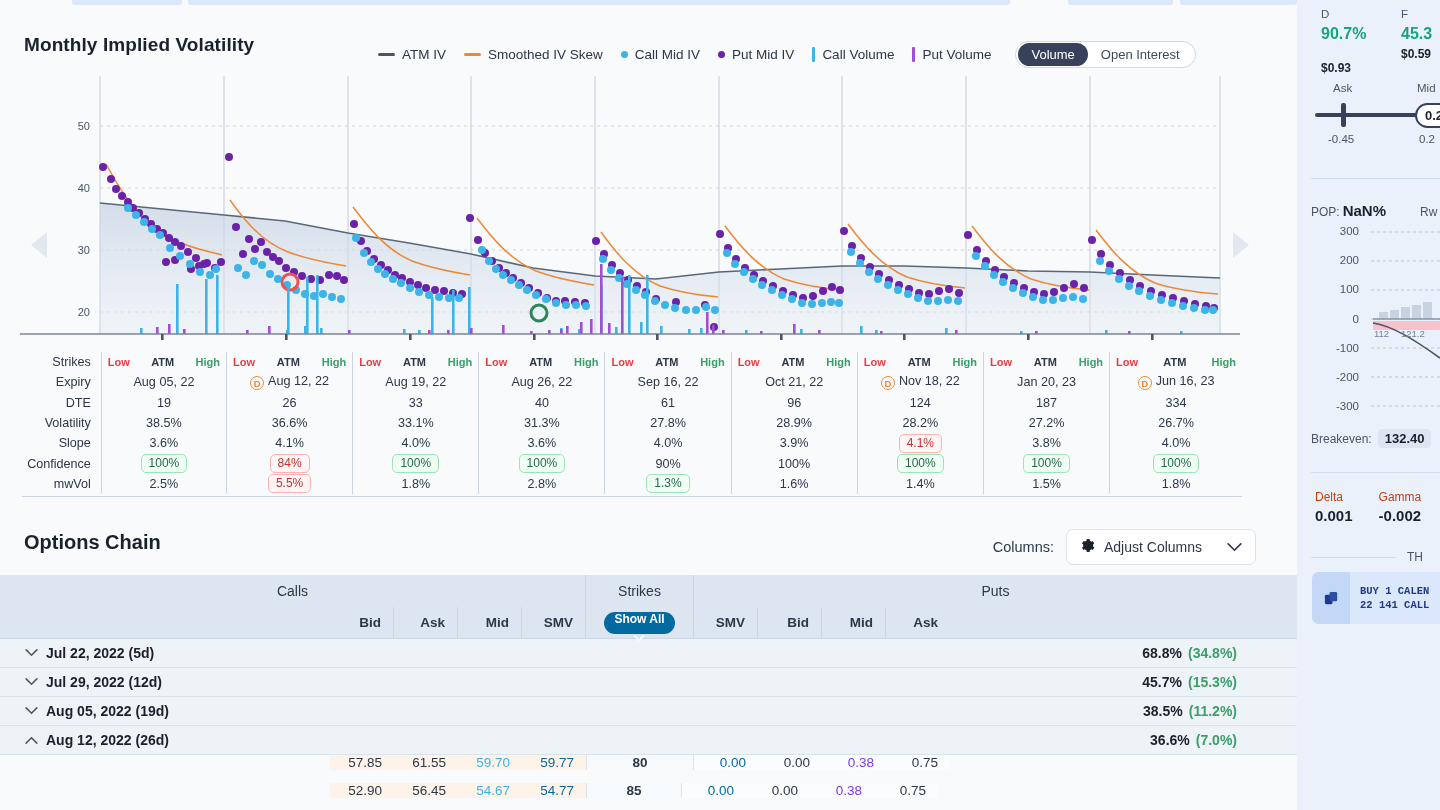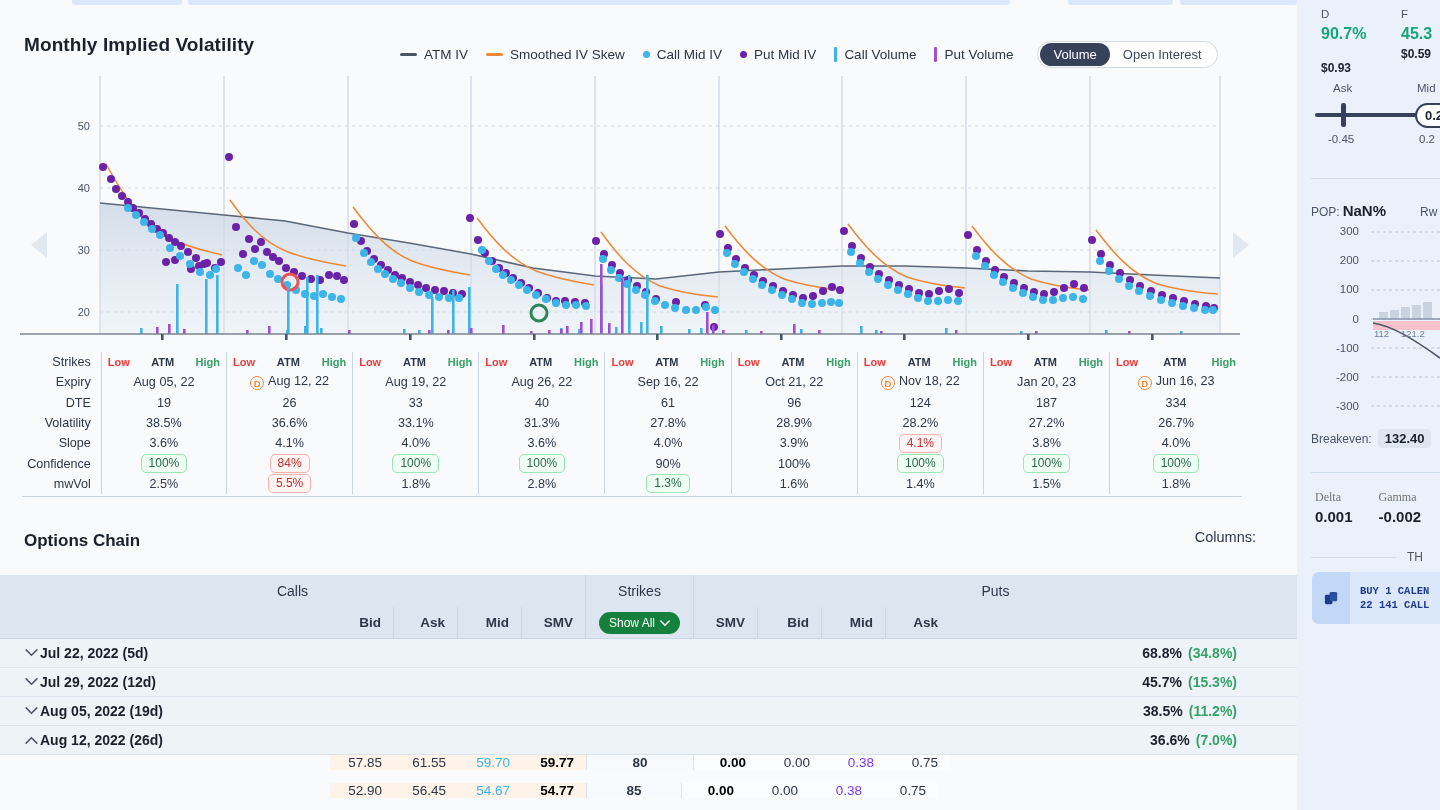--- a/index.html
+++ b/index.html
@@ -13,21 +13,21 @@
   
   #main { width: 1297px; height: 810px; position: relative; background: #f8fafb; }
 
   .top-strip { position:absolute; top:0; left:0; width:1297px; height:5px; }
   .top-strip .seg { position:absolute; top:0; height:5px; background:#dbe7fb; border-radius:0 0 3px 3px; }
 
   
   #chart-card { position:absolute; top:14px; left:0; width:1297px; height:480px; background:#f8fafb; }
   #chart-title { position:absolute; left:24px; top:20px; font-size:19px; font-weight:600; color:#1a202c; letter-spacing:.1px; }
 
-  #legend { position:absolute; left:400px; top:27px; display:flex; align-items:center; gap:0; height:26px; }
+  #legend { position:absolute; left:378px; top:27px; display:flex; align-items:center; gap:0; height:26px; }
   .lg { display:flex; align-items:center; gap:7px; margin-right:18px; font-size:13.5px; color:#2d3748; white-space:nowrap; }
   .lg .dash { width:17px; height:3px; border-radius:2px; }
   .lg .dot { width:7px; height:7px; border-radius:50%; }
   .lg .vbar { width:3px; height:15px; border-radius:1px; }
 
   .toggle { display:flex; align-items:center; border:1px solid #cfd8e3; background:#fff;
             border-radius:15px; height:27px; padding:2px; margin-left:6px; }
   .toggle .opt { font-size:13px; padding:0 13px; height:23px; line-height:23px; border-radius:12px; color:#3d4a5c; white-space:nowrap; }
   .toggle .opt.on { background:#37415a; color:#fff; font-weight:400; }
 
@@ -51,69 +51,69 @@
   .dbadge { display:inline-block; width:14px; height:14px; line-height:13px; border-radius:50%;
             border:1.6px solid #ed8936; color:#ed8936; font-size:9.5px; font-weight:700; text-align:center;
             margin-right:4px; vertical-align:-2px; }
   .pill { display:inline-block; padding:1px 7px; border-radius:5px; font-size:12px; line-height:15px; }
   .pill.green { border:1px solid #9ae6b4; background:#f0fff4; color:#276749; }
   .pill.red { border:1px solid #feb2b2; background:#fff5f5; color:#c53030; }
   #exp-bottomline { position:absolute; left:22px; top:482px; width:1220px; height:1px; background:#cbd5e0; }
 
   
   #oc-head { position:absolute; top:520px; left:0; width:1297px; height:55px; background:#f8fafb; }
-  #oc-title { position:absolute; left:24px; top:11px; font-size:17px; font-weight:600; color:#1a202c; }
+  #oc-title { position:absolute; left:24px; top:11px; font-size:20px; font-weight:600; color:#1a202c; }
   #oc-colwrap { position:absolute; right:41px; top:9px; display:flex; align-items:center; gap:12px; }
   #oc-collabel { font-size:14.5px; color:#2d3748; }
   #adjust-btn { display:flex; align-items:center; gap:9px; border:1px solid #dde3ea; background:#fff;
                 border-radius:7px; height:36px; padding:0 13px; font-size:14px; color:#2d3748; min-width:190px; }
   #adjust-btn .chev { margin-left:auto; }
 
   #oc-table { position:absolute; top:575px; left:0; width:1297px; font-size:13.5px; }
   .grp-row { display:flex; height:32px; background:#dde6f0; align-items:stretch; }
   .grp-row .cell { display:flex; align-items:center; justify-content:center; font-size:14px; color:#2d3748; border-right:1px solid #c9d6e4;}
   .sub-row { display:flex; height:32px; background:#dde6f0; align-items:stretch; border-bottom:1px solid #c9d6e4;}
   .sub-row .cell { display:flex; align-items:center; justify-content:flex-end; padding-right:12px;
                    font-size:13.5px; font-weight:600; color:#2d3748; border-right:1px solid #c9d6e4;}
   .sub-row .cell.c { justify-content:center; padding:0; }
-  .showall { background:#15803d; color:#fff; border-radius:12px; height:22px; padding:0 10px;
-             font-size:12px; display:flex; align-items:center; gap:5px; font-weight:400;}
+  .showall { background:#0369a1; color:#fff; border-radius:12px; height:22px; padding:0 10px;
+             font-size:12px; display:flex; align-items:center; gap:5px; font-weight:700;flex-direction:column;}
 
   .exp-row { display:flex; height:29px; align-items:center; background:#eef3f8; border-bottom:1px solid #dbe3ec; }
   .exp-row .chev { width:18px; text-align:center; color:#4a5568; font-size:12px; margin-left:22px; }
-  .exp-row .lbl { font-size:14px; font-weight:600; color:#1a202c; margin-left:0; }
+  .exp-row .lbl { font-size:14px; font-weight:600; color:#1a202c; margin-left:6px; }
   .exp-row .vals { margin-left:auto; margin-right:60px; font-size:14px; font-weight:700; color:#1a202c; }
   .exp-row .vals .chg { color:#38a169; font-weight:600; margin-left:6px; }
 
   .data-row { display:flex; height:28px; align-items:flex-start; font-size:13.5px; }
   .data-row .cell { display:flex; align-items:center; justify-content:flex-end; padding-right:12px; }
   .calls-zone { background:#fdf3e9; }
   .strike-zone { background:#f7fafc; justify-content:center !important; padding-right:0 !important;
                  border-left:1px solid #dbe3ec; border-right:1px solid #dbe3ec; font-weight:600; }
   .puts-zone { background:#fbfcfe; }
   .v-blue { color:#3cb4e8; }
-  .v-orange { color:#000000;font-weight:bold; }
+  .v-orange { color:#0369a1; }
   .v-purple { color:#7c3aed; }
   .v-dark { color:#2d3748; }
 
   
   #side { width:143px; height:810px; background:#eaf1fa; position:relative; overflow:hidden; }
   .s-sep { position:absolute; left:14px; width:160px; height:1px; background:#cfdcea; }
   .s-lbl { font-size:11.5px; color:#4a5568; }
   .s-big { font-size:16px; font-weight:700; }
   .green { color:#16a57a; }
   .s-sub { font-size:12px; font-weight:700; color:#1a202c; }
   #pop { position:absolute; left:14px; top:202px; font-size:12px; color:#4a5568; white-space:nowrap; }
   #pop b { font-size:15px; color:#1a202c; margin-left:3px; }
   #pop .rw { margin-left:34px; color:#4a5568; }
   .ax-lbl { position:absolute; font-size:11.5px; color:#4a5568; text-align:right; width:44px; }
   #be { position:absolute; left:14px; top:429px; font-size:12px; color:#4a5568; display:flex; align-items:center; gap:6px; }
   #be .val { background:#dde6f0; border-radius:4px; padding:2px 7px; font-size:13px; font-weight:700; color:#1a202c; }
   #greeks { position:absolute; left:18px; top:490px; display:flex; gap:26px; }
-  #greeks .g .gl { font-size:12px; color:#737373;font-family:Liberation Serif, serif; }
+  #greeks .g .gl { font-size:12px; color:#c2410c; }
   #greeks .g .gv { font-size:15px; font-weight:700; color:#1a202c; margin-top:3px; }
   #th { position:absolute; left:110px; top:550px; font-size:12px; color:#4a5568; }
   #order { position:absolute; left:15px; top:572px; width:160px; height:52px; background:#dbe7fb;
            border-radius:7px; display:flex; align-items:center; overflow:hidden; }
   #order .ic { width:38px; height:52px; background:#c3d7f7; display:flex; align-items:center; justify-content:center; }
   #order .txt { font-family:"Liberation Mono", monospace; font-size:10.5px; color:#1e3a8a;
                 line-height:14px; padding-left:10px; font-weight:700; white-space:pre; }
 </style>
 </head>
 <body>
@@ -721,20 +721,34 @@
             </tbody>
         </table>
       </div>
       <div id="exp-bottomline"></div>
     </div>
 
     <div id="oc-head">
       <div id="oc-title">Options Chain</div>
       <div id="oc-colwrap">
         <span id="oc-collabel">Columns:</span>
+        <div id="adjust-btn">
+          <span>
+            <svg width="15" height="15" viewBox="0 0 16 16">
+                <path fill="#1a202c" d="M8 5.2a2.8 2.8 0 100 5.6 2.8 2.8 0 000-5.6zm0 4.2a1.4 1.4 0 110-2.8 1.4 1.4 0 010 2.8z"></path>
+                <path fill="#1a202c" d="M14 8c0-.4 0-.8-.1-1.1l1.3-1-1.5-2.6-1.5.6c-.5-.4-1.1-.8-1.7-1L10.2 1H7.2l-.3 1.8c-.6.2-1.2.6-1.7 1l-1.5-.6L2.2 5.9l1.3 1C3.4 7.2 3.4 7.6 3.4 8s0 .8.1 1.1l-1.3 1 1.5 2.6 1.5-.6c.5.4 1.1.8 1.7 1l.3 1.8h3l.3-1.8c.6-.2 1.2-.6 1.7-1l1.5.6 1.5-2.6-1.3-1c.1-.3.1-.7.1-1.1z"></path>
+              </svg>
+          </span>
+          <span>Adjust Columns</span>
+          <span class="chev">
+            <svg width="15" height="9" viewBox="0 0 16 10">
+                <path d="M1 1l7 7 7-7" stroke="#2d3748" stroke-width="1.8" fill="none" stroke-linecap="round"></path>
+              </svg>
+          </span>
+        </div>
       </div>
     </div>
 
     <div id="oc-table">
 
       <div class="grp-row">
         <div class="cell" style="width:586px">Calls</div>
         <div class="cell" style="width:108px">Strikes</div>
         <div class="cell" style="width:603px;border-right:none">Puts</div>
       </div>

